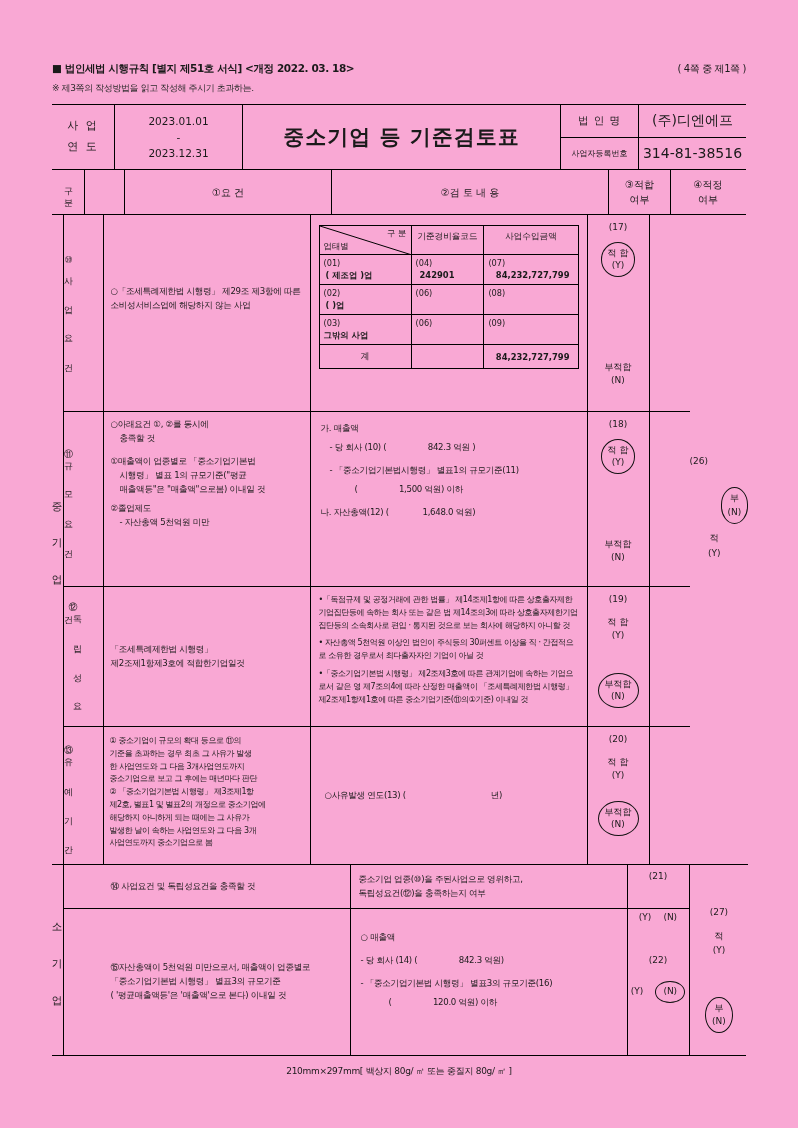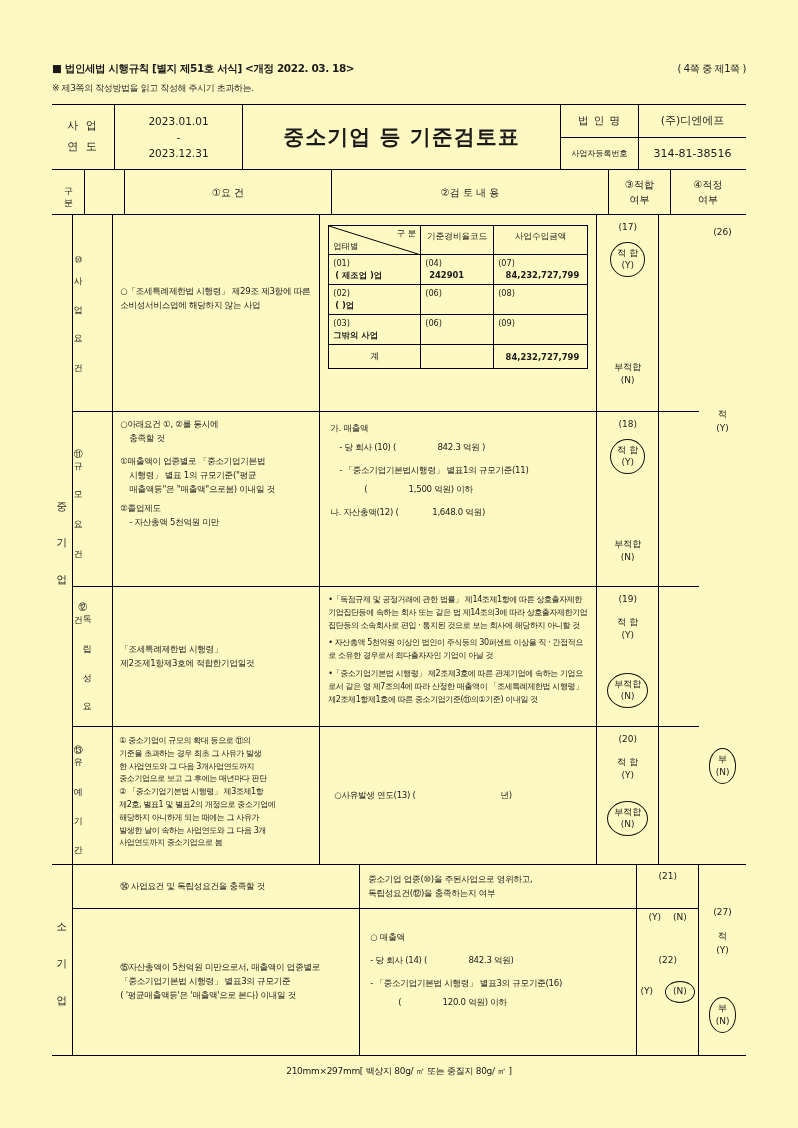--- a/index.html
+++ b/index.html
@@ -7,21 +7,21 @@
   body {
     width: 798px; height: 1128px;
     background: #ffffff;
     font-family: "DejaVu Sans", "Liberation Sans", sans-serif;
     color: #1a1a1a;
     position: relative;
     overflow: hidden;
   }
   .page {
     position:absolute; left:0; top:0; width:798px; height:1128px;
-    background:#fef9c3;
+    background:#f9a8d4;
     padding: 62px 52px 0 52px;
   }
   
   .topline {
     display:flex; justify-content:space-between; align-items:flex-end;
     font-size:10.5px; letter-spacing:-0.4px;
   }
   .topline .left { font-weight:bold; }
   .topline .right { font-size:10px; }
   .subnote { font-size:9px; margin-top:6px; letter-spacing:-0.4px; color:#2a2a2a; }
@@ -51,21 +51,21 @@
   }
   .tb-corp { width:185px; display:flex; flex-direction:column; }
   .tb-corp-row { flex:1; display:flex; align-items:center; }
   .tb-corp-row.first { border-bottom:1px solid #000; }
   .tb-corp-k {
     width:78px; text-align:center; font-size:10.5px; letter-spacing:1px;
     border-right:1px solid #000; align-self:stretch;
     display:flex; align-items:center; justify-content:center;
   }
   .tb-corp-k.small { font-size:8px; letter-spacing:0; }
-  .tb-corp-v { flex:1; text-align:center; font-size:11px; }
+  .tb-corp-v { flex:1; text-align:center; font-size:14px; }
 
   
   .maintable {
     margin-top:0;
     width:694px;
     border-bottom:1.6px solid #000;
     font-size:9px;
   }
   .row { display:flex; border-bottom:1px solid #000; }
   .row:last-child { border-bottom:none; }
@@ -496,21 +496,21 @@
                 <span>(Y)</span>
                 <span class="circled-tight">(N)</span>
               </div>
             </div>
           </div>
         </div>
 
       </div>
 
       <div class="c-valid" style="display:flex;flex-direction:column;">
-        <div style="height:650px;border-bottom:1.5px solid #000;display:flex;flex-direction:column;align-items:center;padding-top:12px;">
+        <div style="height:650px;border-bottom:1.5px solid #000;display:flex;flex-direction:row;align-items:center;padding-top:12px;">
           <div class="fit-num" style="margin-bottom:170px;">(26)</div>
           <div style="font-size:9px;line-height:1.6;text-align:center;">
             <div>적</div>
             <div>(Y)</div>
           </div>
           <div style="flex:1;"></div>
           <div class="circled" style="font-size:9px;line-height:1.45;text-align:center;margin-bottom:80px;">
             <div>부</div>
             <div>(N)</div>
           </div>

